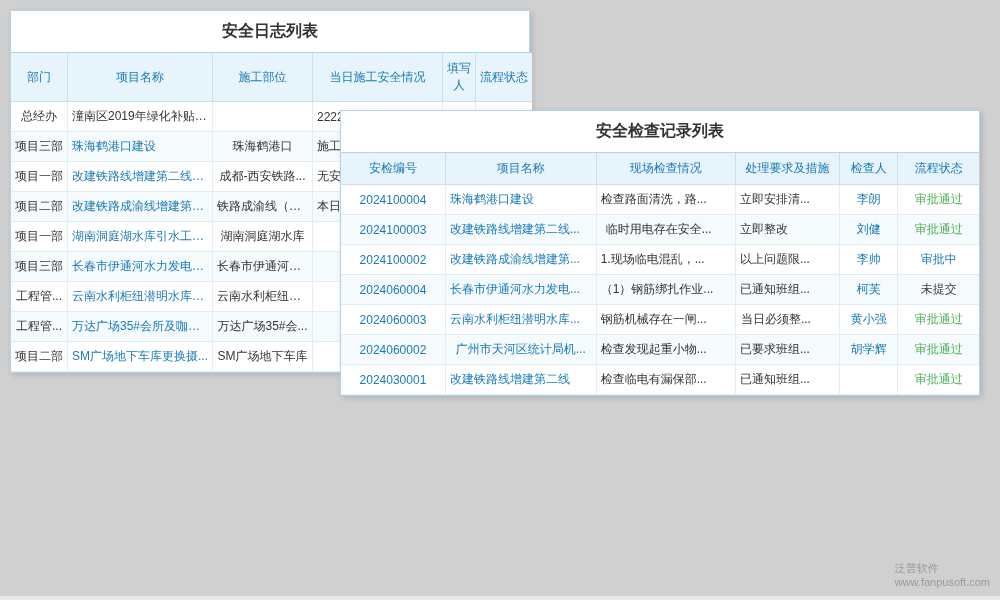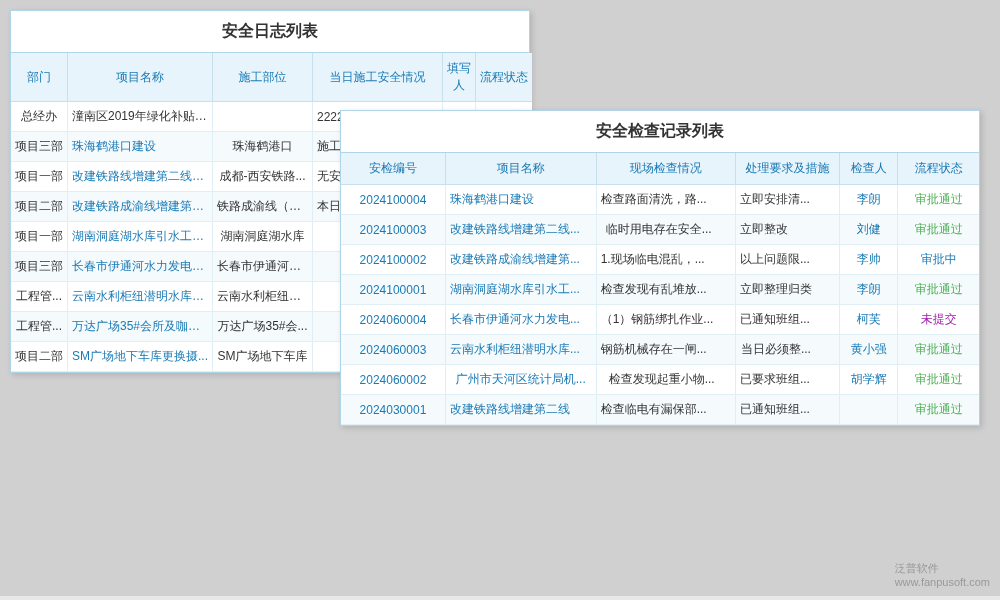--- a/index.html
+++ b/index.html
@@ -104,21 +104,21 @@
     tbody td:last-child {
       border-right: none;
     }
 
     .link-blue {
       color: #1a7ab5;
       cursor: pointer;
     }
 
     .status-pending {
-      color: #a21caf;
+      color: #404040;
     }
 
     .status-approved {
       color: #4caf50;
     }
 
     .status-reviewing {
       color: #1a7ab5;
     }
 
@@ -279,47 +279,39 @@
   </tr>
           <tr>
     <td class="link-blue">2024100002</td>
     <td class="link-blue" style="text-align:left;padding-left:4px;max-width:130px">改建铁路成渝线增建第...</td>
     <td style="text-align:left;padding-left:4px;max-width:120px">1.现场临电混乱，...</td>
     <td style="text-align:left;padding-left:4px;max-width:90px">以上问题限...</td>
     <td class="link-blue">李帅</td>
     <td class="status-reviewing">审批中</td>
   </tr>
           <tr>
-    <td class="link-blue">2024100001</td>
-    <td class="link-blue" style="text-align:left;padding-left:4px;max-width:130px">湖南洞庭湖水库引水工...</td>
-    <td style="text-align:left;padding-left:4px;max-width:120px">检查发现有乱堆放...</td>
-    <td style="text-align:left;padding-left:4px;max-width:90px">立即整理归类</td>
-    <td class="link-blue">李朗</td>
-    <td class="status-approved">审批通过</td>
-  </tr>
-          <tr>
     <td class="link-blue">2024060004</td>
     <td class="link-blue" style="text-align:left;padding-left:4px;max-width:130px">长春市伊通河水力发电...</td>
     <td style="text-align:left;padding-left:4px;max-width:120px">（1）钢筋绑扎作业...</td>
     <td style="text-align:left;padding-left:4px;max-width:90px">已通知班组...</td>
     <td class="link-blue">柯芙</td>
     <td class="status-pending">未提交</td>
   </tr>
           <tr>
     <td class="link-blue">2024060003</td>
     <td class="link-blue" style="text-align:left;padding-left:4px;max-width:130px">云南水利柜纽潜明水库...</td>
     <td style="text-align:left;padding-left:4px;max-width:120px">钢筋机械存在一闸...</td>
     <td style="text-align:left;padding-left:5px;max-width:90px">当日必须整...</td>
     <td class="link-blue">黄小强</td>
     <td class="status-approved">审批通过</td>
   </tr>
           <tr>
     <td class="link-blue">2024060002</td>
     <td class="link-blue" style="text-align:center;padding-left:4px;max-width:130px">广州市天河区统计局机...</td>
-    <td style="text-align:left;padding-left:12px;max-width:120px">检查发现起重小物...</td>
+    <td style="text-align:left;padding-left:4px;max-width:120px">检查发现起重小物...</td>
     <td style="text-align:left;padding-left:4px;max-width:90px">已要求班组...</td>
     <td class="link-blue">胡学辉</td>
     <td class="status-approved">审批通过</td>
   </tr>
           <tr>
     <td class="link-blue">2024030001</td>
     <td class="link-blue" style="text-align:left;padding-left:4px;max-width:130px">改建铁路线增建第二线</td>
     <td style="text-align:left;padding-left:4px;max-width:120px">检查临电有漏保部...</td>
     <td style="text-align:left;padding-left:4px;max-width:90px">已通知班组...</td>
     <td class="link-blue"></td>

